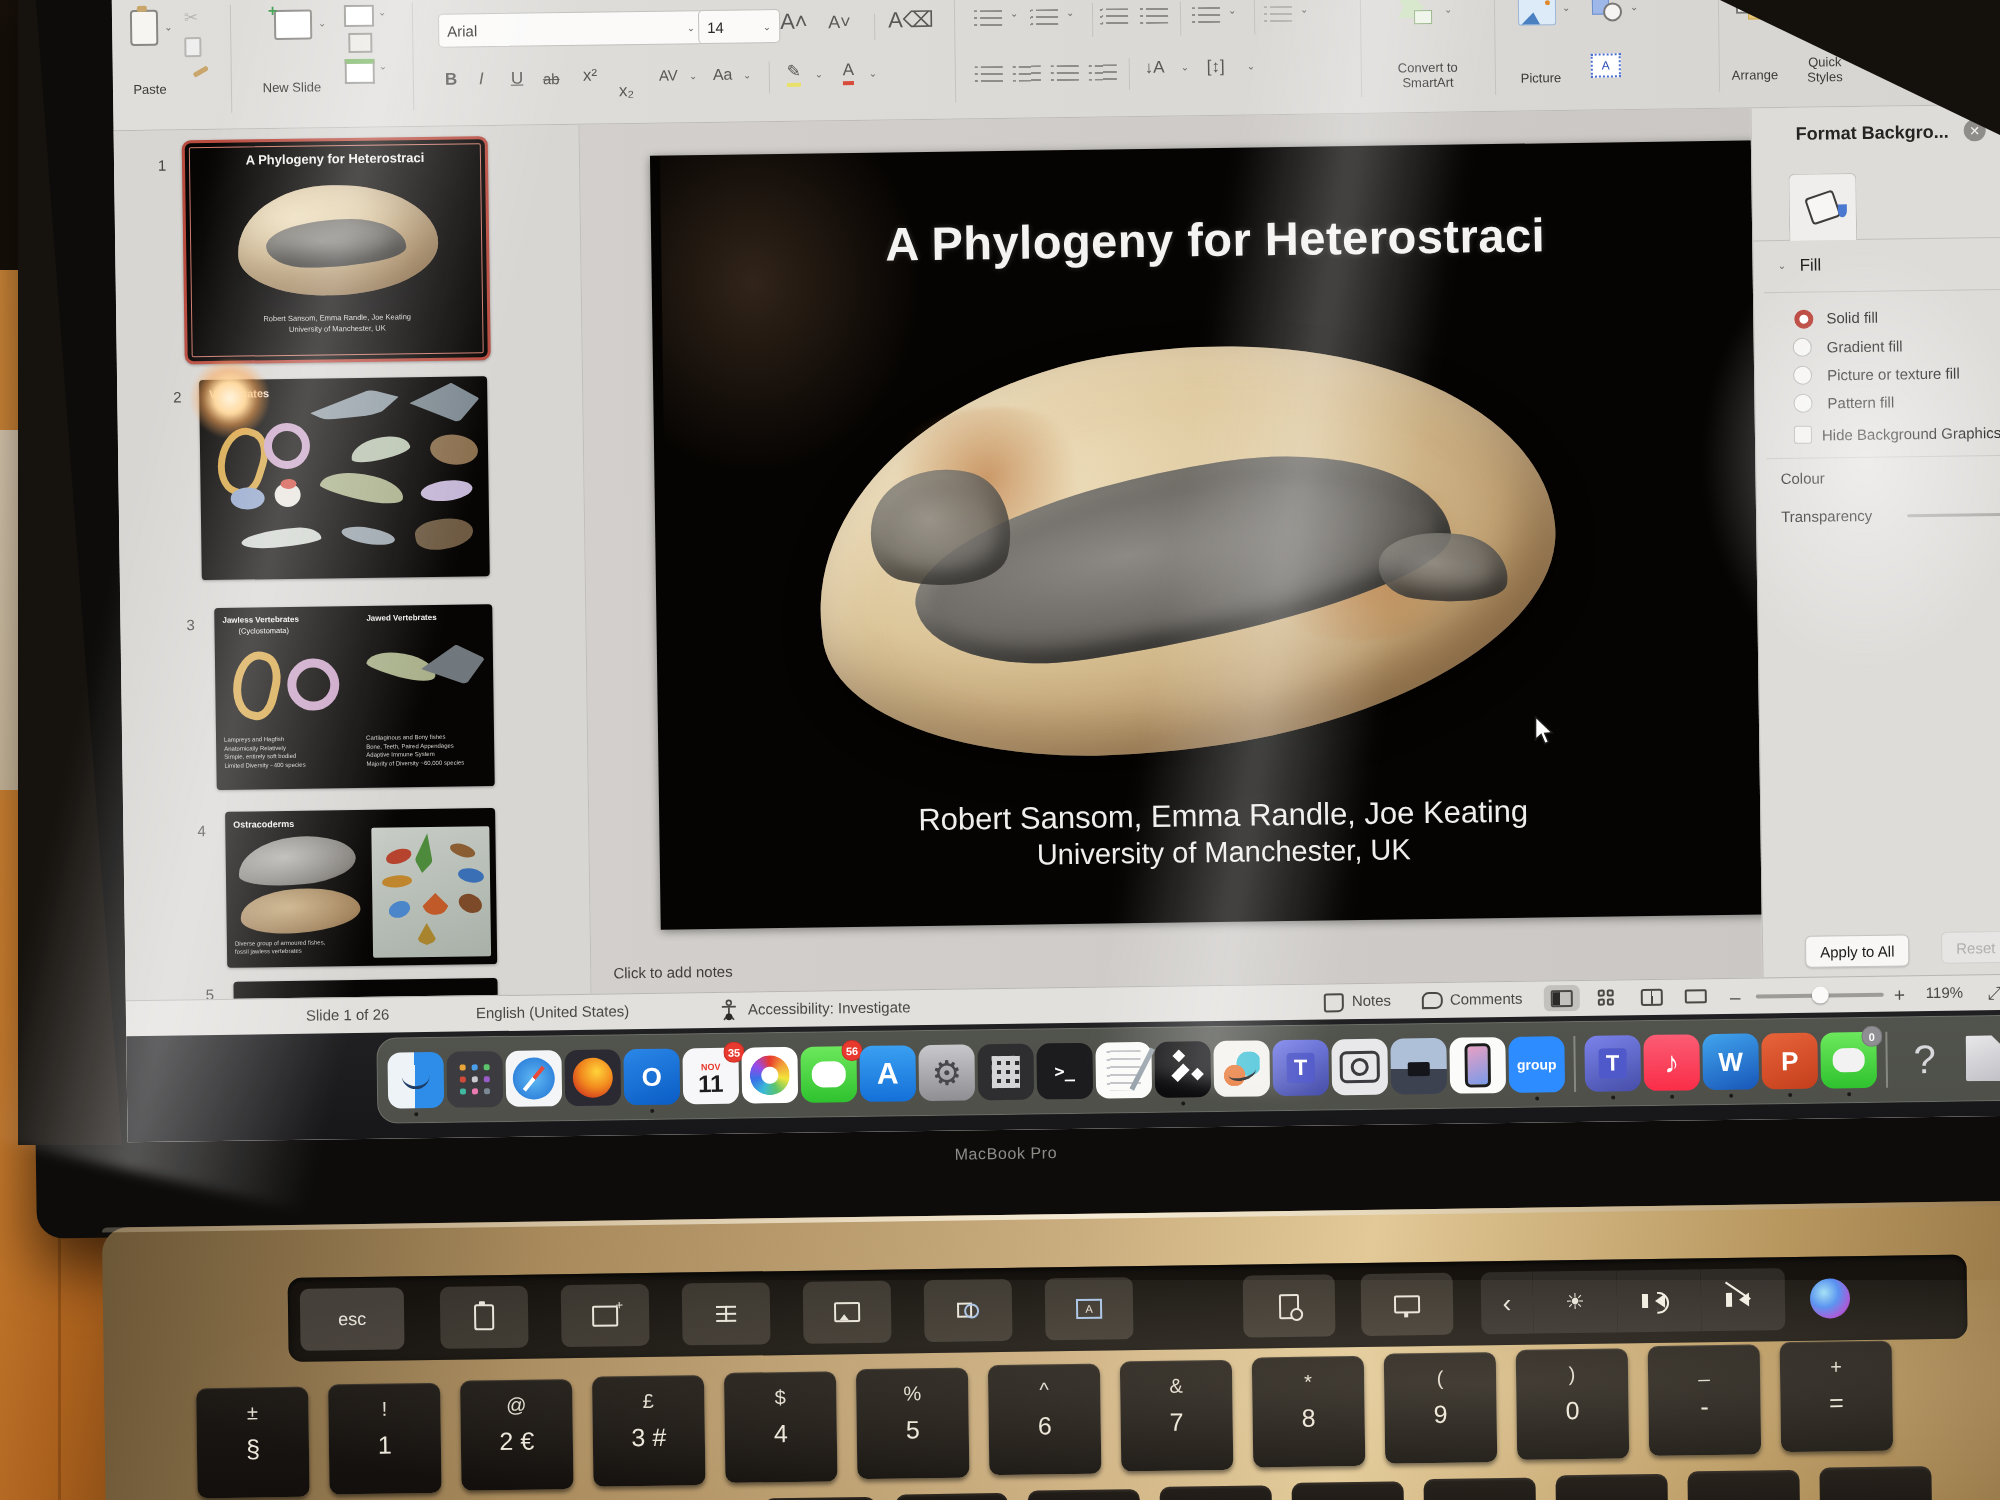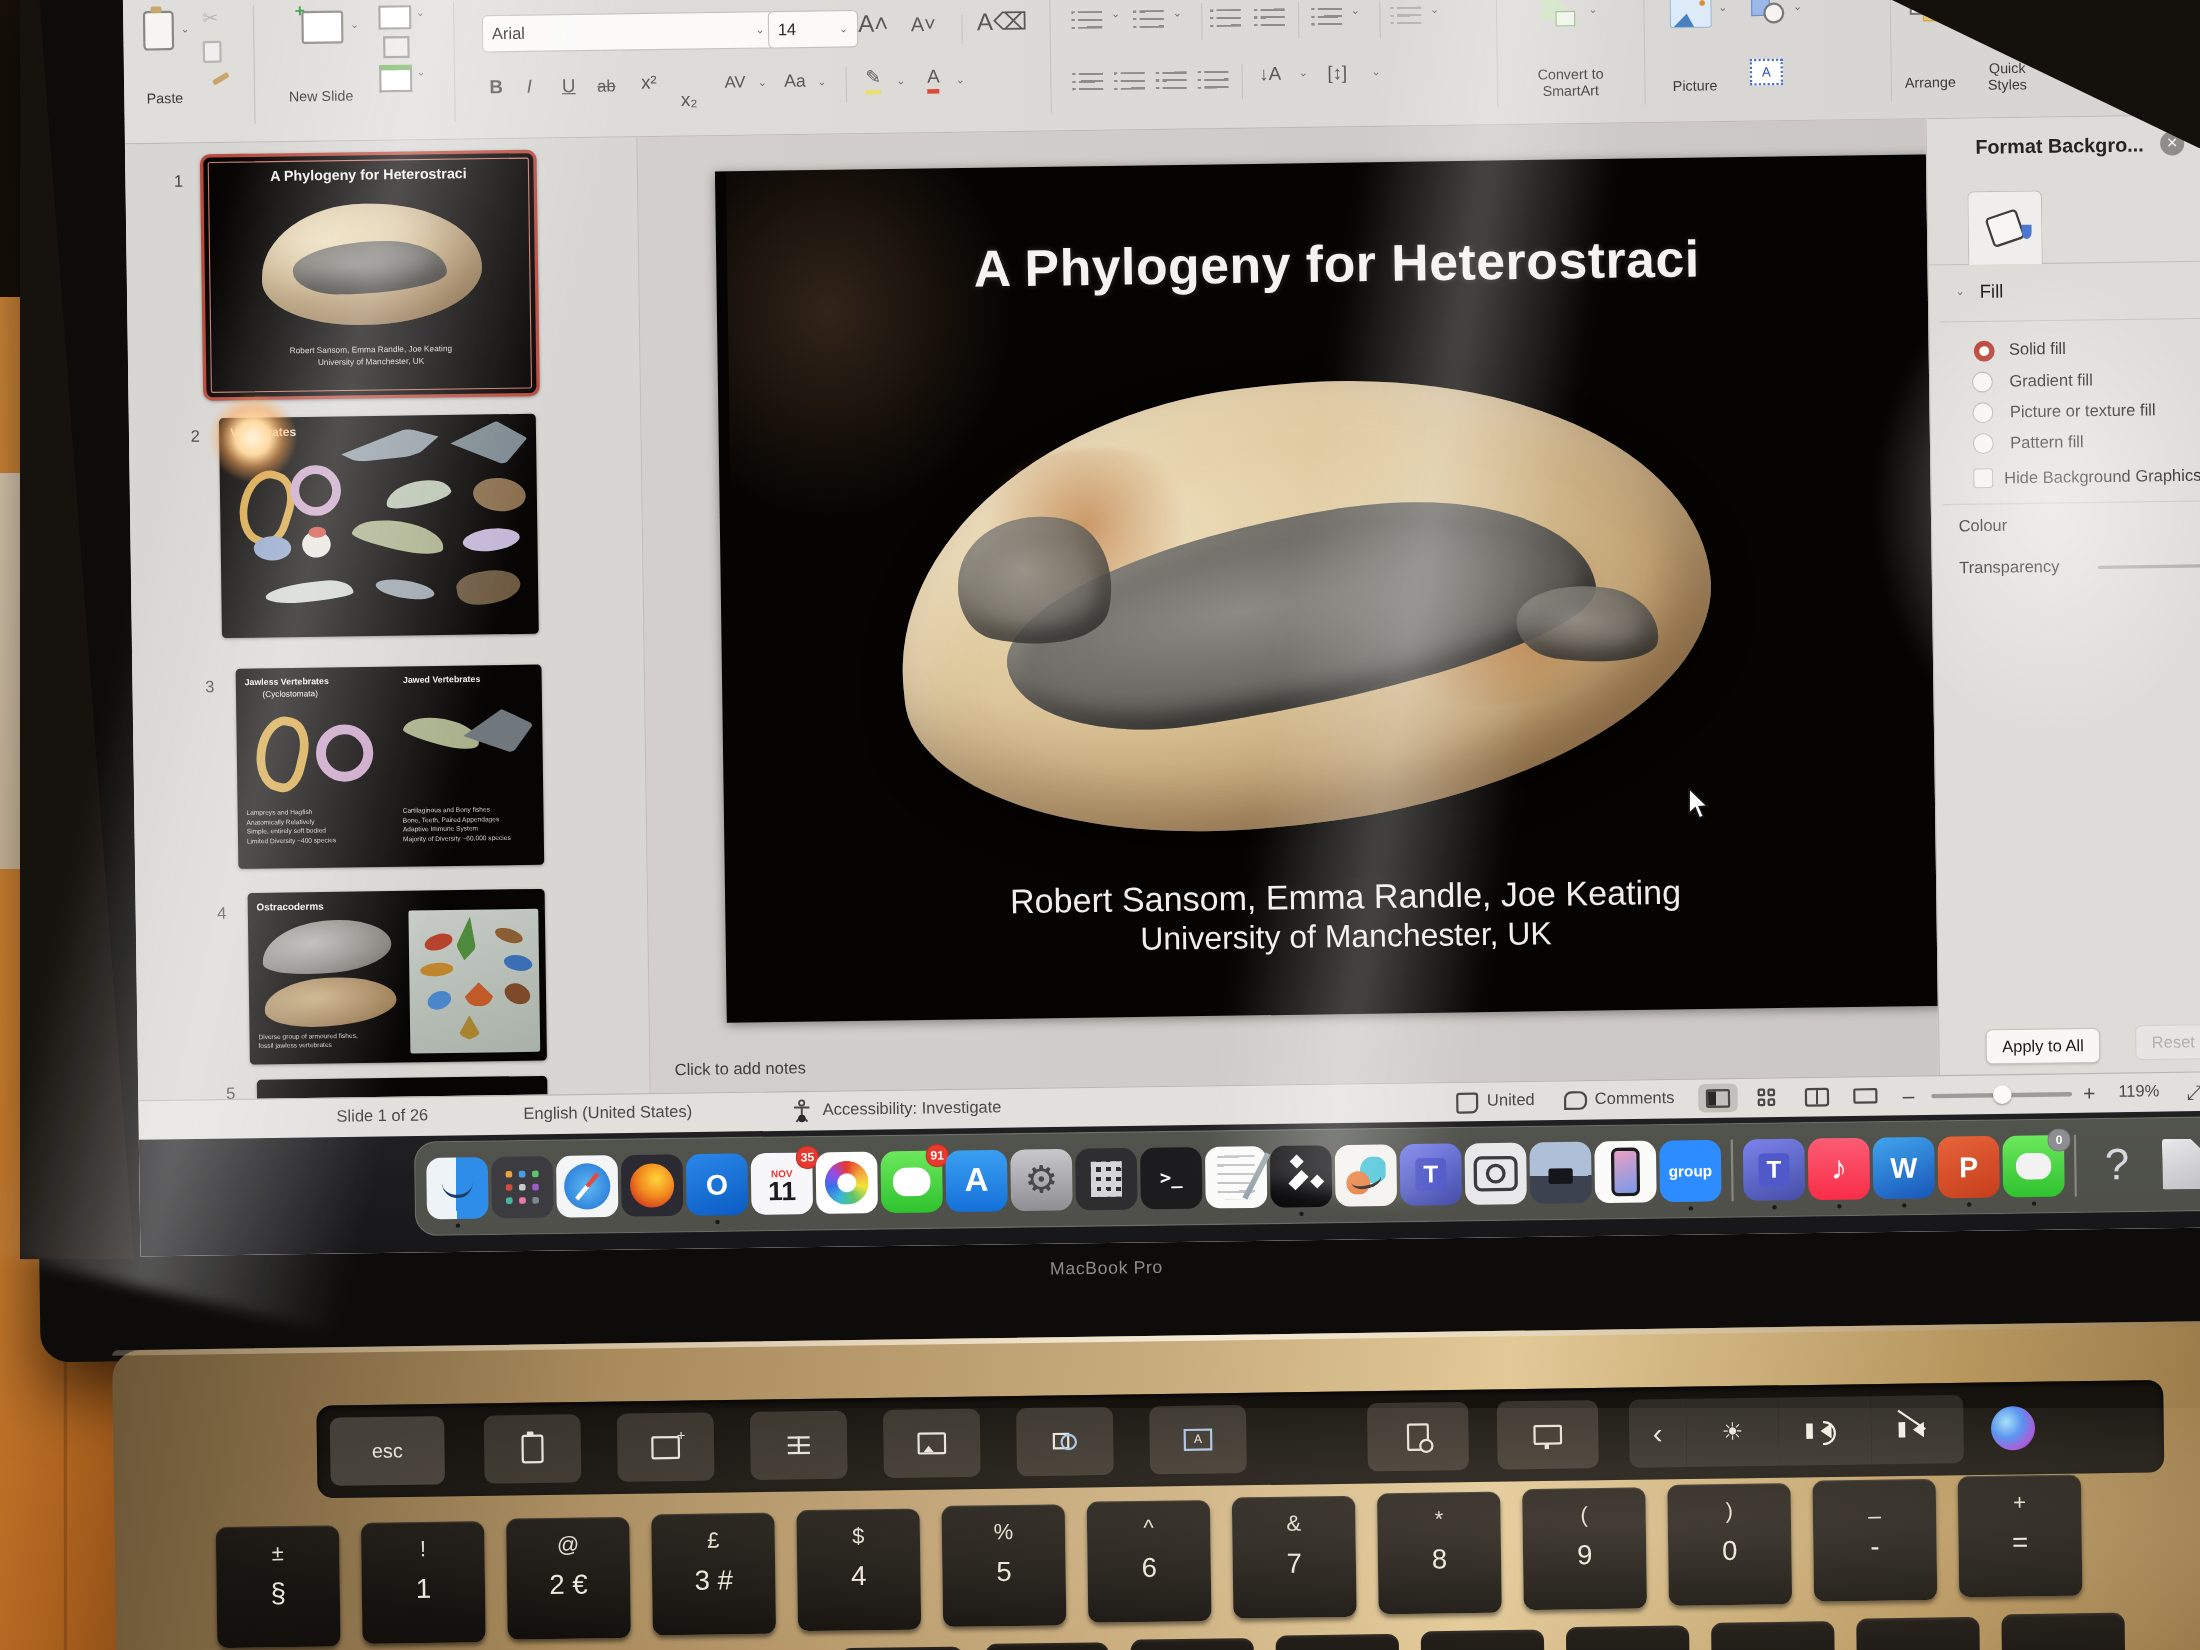--- a/index.html
+++ b/index.html
@@ -439,21 +439,21 @@
         <span class="sb" style="left:180px">Slide 1 of 26</span>
         <span class="sb" style="left:350px">English (United States)</span>
         <svg class="sb" style="left:592px;top:6px" width="22" height="22" viewBox="0 0 22 22">
           <circle cx="11" cy="4" r="2.4" fill="none" stroke="#4a4846" stroke-width="1.6"></circle>
           <path d="M4 8 L18 8 M11 8 L11 15 M11 15 L6 21 M11 15 L16 21" fill="none" stroke="#4a4846" stroke-width="1.8"></path>
           <circle cx="11" cy="18" r="3.4" fill="#2c2a28"></circle>
         </svg>
         <span class="sb" style="left:622px">Accessibility: Investigate</span>
 
         <span class="sb" style="left:1198px;top:9px;width:16px;height:15px;border:2px solid #4a4846;border-radius:3px 3px 6px 3px"></span>
-        <span class="sb" style="left:1226px">United</span>
+        <span class="sb" style="left:1226px">Notes</span>
         <span class="sb" style="left:1296px;top:9px;width:17px;height:13px;border:2px solid #4a4846;border-radius:7px 7px 7px 0"></span>
         <span class="sb" style="left:1324px">Comments</span>
 
         <div class="viewbtn on" style="left:1418px">
             <span class="vb-ic" style="background:linear-gradient(90deg,#2c2a28 0 40%,transparent 40%)"></span>
           </div>
         <div class="viewbtn" style="left:1462px">
             <span class="grid4">
               <span></span>
               <span></span>
@@ -500,21 +500,21 @@
           <div class="dicon" style="background:#f7f7f9;flex-direction:column">
             <span style="font-size:9px;color:#e8392e;font-weight:bold;margin-top:6px">NOV</span>
             <span style="font-size:24px;color:#1c1c1e;line-height:1">11</span>
             <span class="badge">35</span>
           </div>
           <div class="dicon" style="background:#fff">
               <span style="width:40px;height:40px;border-radius:50%;background:conic-gradient(#e8392e,#f2a23a,#f2e43a,#5cc46a,#3ab8d8,#3a6fe8,#9a4ae8,#e8392e);-webkit-mask:radial-gradient(circle,transparent 0 8px,#000 9px);mask:radial-gradient(circle,transparent 0 8px,#000 9px)"></span>
             </div>
           <div class="dicon" style="background:linear-gradient(180deg,#6ce85c,#2fc22f)">
               <span style="width:34px;height:26px;background:#fff;border-radius:12px"></span>
-              <span class="badge">91</span>
+              <span class="badge">56</span>
             </div>
           <div class="dicon" style="background:linear-gradient(180deg,#3aa0f2,#1470d8);color:#fff;font-size:30px">A</div>
           <div class="dicon" style="background:linear-gradient(180deg,#c8c8cc,#8e8e93);font-size:34px;color:#48484c">⚙</div>
           <div class="dicon" style="background:#2e2e30">
               <span style="width:28px;height:32px;background:repeating-linear-gradient(0deg,#e8e8ea 0 5px,transparent 5px 9px),repeating-linear-gradient(90deg,#e8e8ea 0 5px,transparent 5px 9px);opacity:.9"></span>
             </div>
           <div class="dicon" style="background:#1c1c1e;color:#fff;font-size:17px;font-family:'DejaVu Sans Mono',monospace">&gt;_</div>
           <div class="dicon" style="background:#fbfbf9">
               <span style="width:34px;height:40px;background:repeating-linear-gradient(0deg,transparent 0 6px,#c4c4c8 6px 8px);position:relative">
                 <span style="position:absolute;right:-4px;top:-4px;width:5px;height:46px;background:#9aa4ac;transform:rotate(28deg)"></span>

